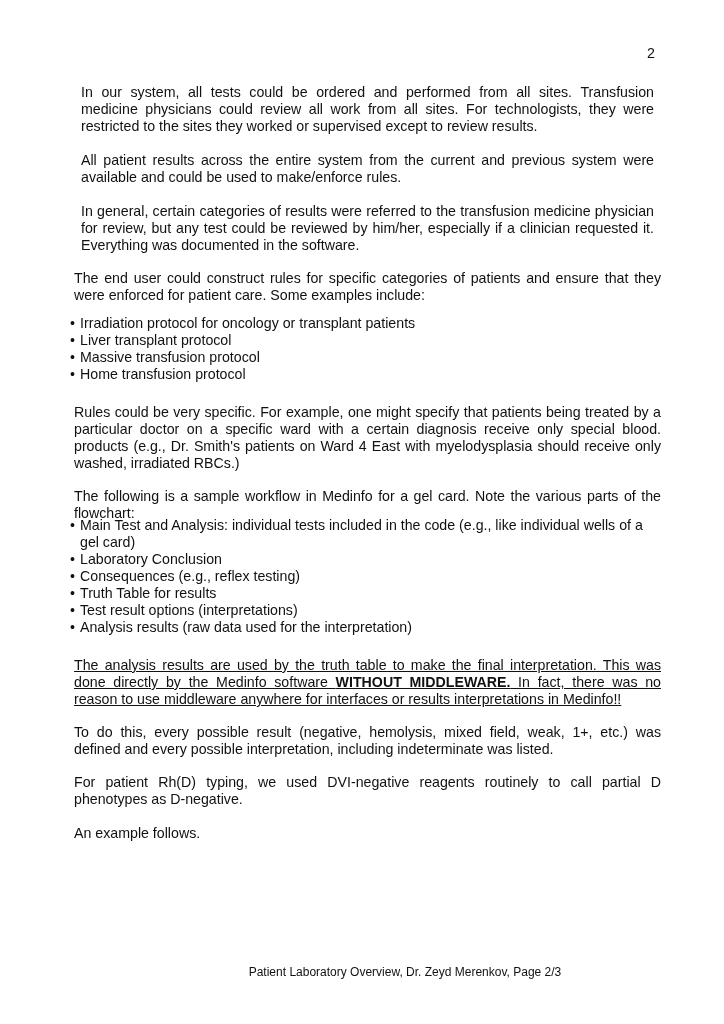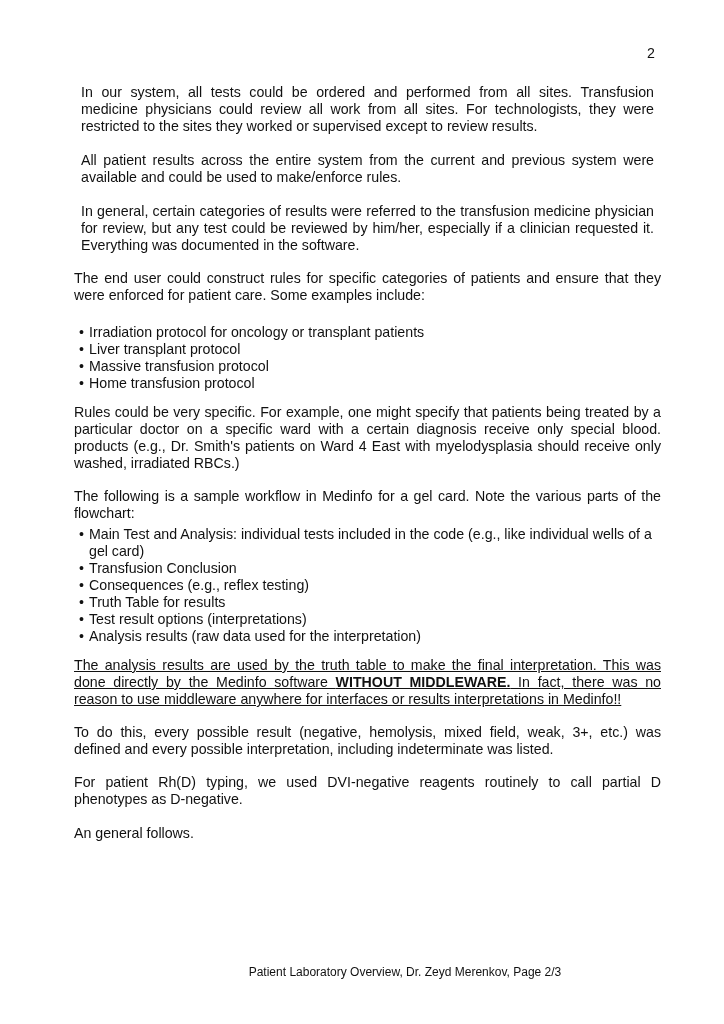--- a/index.html
+++ b/index.html
@@ -5,21 +5,21 @@
   html, body { margin: 0; padding: 0; background: #ffffff; }
   body {
     width: 724px; height: 1024px; position: relative; overflow: hidden;
     font-family: "Liberation Sans", sans-serif; color: #111111;
     font-size: 14.2px; line-height: 17px;
   }
   .page-number { position: absolute; top: 45px; right: 69px; font-size: 14.2px; }
   .para { position: absolute; text-align: justify; margin: 5px; }
   .indented { left: 76px; width: 573px; }
   .normal { left: 69px; width: 587px; }
-  .bullets { position: absolute; left: 69px; width: 587px; margin: 9px; padding: 0; list-style: none; }
+  .bullets { position: absolute; left: 69px; width: 587px; margin: 0; padding: 0; list-style: none; }
   .bullets li { position: relative; padding-left: 11px; }
   .bullets li::before { content: "\2022"; position: absolute; left: 1px; top: 0; }
   .footer { position: absolute; top: 964px; left: 0; width: 724px; text-align: center; font-size: 12px; padding-left: 43px; }
   b { font-weight: bold; }
 </style>
 </head>
 <body>
 
 <div class="page-number">2</div>
 
@@ -33,26 +33,26 @@
   <li>Liver transplant protocol</li>
   <li>Massive transfusion protocol</li>
   <li>Home transfusion protocol</li>
 </ul>
 
 <p class="para normal" style="top:399px;">Rules could be very specific.  For example, one might specify that patients being treated by a particular doctor on a specific ward with a certain diagnosis receive only special blood. products (e.g., Dr. Smith's patients on Ward 4 East with myelodysplasia should receive only washed, irradiated RBCs.)</p>
 <p class="para normal" style="top:483px;">The following is a sample workflow in Medinfo for a gel card.  Note the various parts of the flowchart:</p>
 
 <ul class="bullets" style="top:517px;">
   <li>Main Test and Analysis:  individual tests included in the code (e.g., like individual wells of a gel card)</li>
-  <li>Transfusion Conclusion</li>
+  <li>Laboratory Conclusion</li>
   <li>Consequences (e.g., reflex testing)</li>
   <li>Truth Table for results</li>
   <li>Test result options (interpretations)</li>
   <li>Analysis results (raw data used for the interpretation)</li>
 </ul>
 
 <p class="para normal" style="top:652px;text-decoration:underline;"><span>The analysis results are used by the truth table to make the final interpretation.  This was done directly by the Medinfo software </span><b>WITHOUT MIDDLEWARE.</b><span>  In fact, there was no reason to use middleware anywhere for interfaces or results interpretations in Medinfo!!</span></p>
 
-<p class="para normal" style="top:719px;">To do this, every possible result (negative, hemolysis, mixed field, weak, 3+, etc.) was defined and every possible interpretation, including indeterminate was listed.</p>
+<p class="para normal" style="top:719px;">To do this, every possible result (negative, hemolysis, mixed field, weak, 1+, etc.) was defined and every possible interpretation, including indeterminate was listed.</p>
 <p class="para normal" style="top:769px;">For patient Rh(D) typing, we used DVI-negative reagents routinely to call partial D phenotypes as D-negative.</p>
-<p class="para normal" style="top:820px;">An general follows.</p>
+<p class="para normal" style="top:820px;">An example follows.</p>
 
 <div class="footer">Patient Laboratory Overview, Dr. Zeyd Merenkov, Page 2/3</div>
 
 </body></html>

